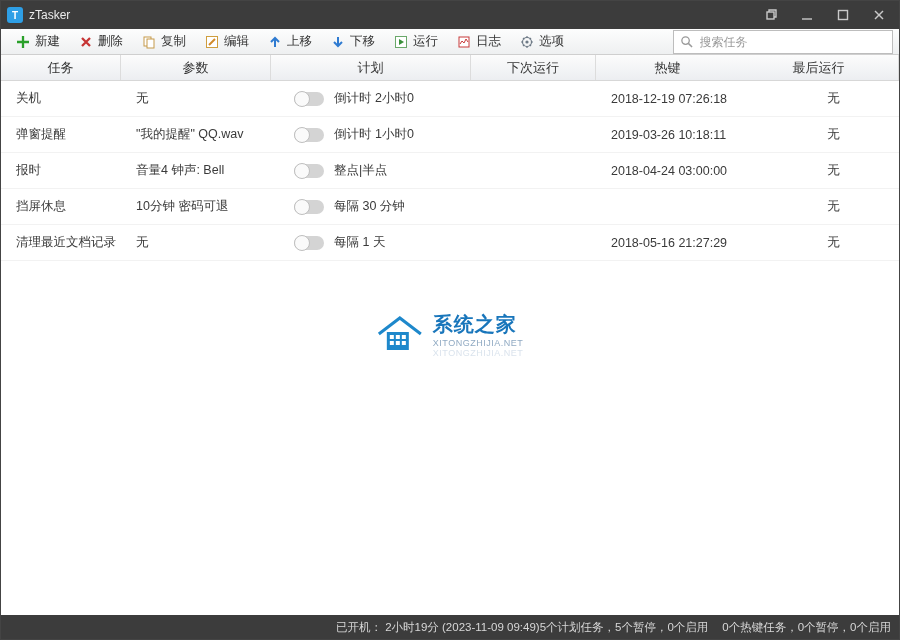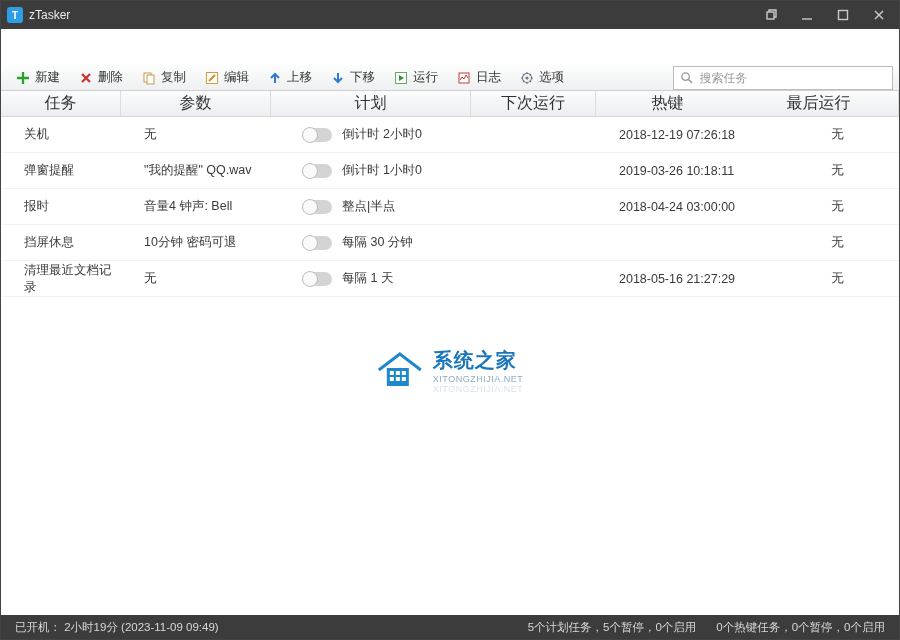--- a/index.html
+++ b/index.html
@@ -6,54 +6,54 @@
 html, body { width: 900px; height: 640px; overflow: hidden; background: #fff; }
 
 .window { width: 900px; height: 640px; display: flex; flex-direction: column; border: 1px solid #444; }
 
 .titlebar { height: 28px; background: #3c3c3c; color: #eaeaea; display: flex; align-items: center; padding: 0 6px; font-size: 12px; }
 .titlebar .app-icon { width: 16px; height: 16px; background: #2e9fe6; border-radius: 3px; display: flex; align-items: center; justify-content: center; margin-right: 6px; font-size: 10px; color: #fff; font-weight: bold; }
 .titlebar .title { flex: 1; }
 .titlebar .win-btn { width: 28px; height: 20px; display: flex; align-items: center; justify-content: center; cursor: pointer; margin-left: 8px; }
 .titlebar .win-btn svg { stroke: #c9c9c9; fill: none; stroke-width: 1.4; }
 
-.toolbar { height: 26px; background: linear-gradient(#fdfdfd, #eef0f1); border-bottom: 1px solid #cfcfcf; display: flex; align-items: center; padding: 0 6px; gap: 2px; font-size: 12.5px; color: #333; margin-top: 36px; }
+.toolbar { height: 26px; background: linear-gradient(#fdfdfd, #eef0f1); border-bottom: 1px solid #cfcfcf; display: flex; align-items: center; padding: 0 6px; gap: 2px; font-size: 12.5px; color: #333; }
 .toolbar .tbtn { display: flex; align-items: center; gap: 5px; padding: 4px 8px; border-radius: 2px; cursor: pointer; }
 .toolbar .ico { width: 15px; height: 15px; display: inline-flex; align-items: center; justify-content: center; }
 .toolbar .search-wrap { flex: 1; }
 .toolbar .search-box { width: 220px; height: 24px; margin-left: auto; border: 1px solid #bdbdbd; background: #fff; display: flex; align-items: center; padding: 0 6px; gap: 6px; }
 .toolbar .search-box input { border: none; outline: none; font-size: 12px; width: 100%; color: #6d28d9; }
 .toolbar .search-box input::placeholder { color: #9a9a9a; }
 .toolbar .search-icon { color: #9a9a9a; }
 
-.header-row { height: 26px; background: linear-gradient(#fcfcfc, #eceef1); border-bottom: 1px solid #d7d7d7; display: flex; font-size: 16px; color: #333; }
+.header-row { height: 26px; background: linear-gradient(#fcfcfc, #eceef1); border-bottom: 1px solid #d7d7d7; display: flex; font-size: 13px; color: #333; }
 .header-row .hcell { display: flex; align-items: center; justify-content: center; border-right: 1px solid #dcdcdc; cursor: pointer; }
 
 .list-area { flex: 1; background: #fff; overflow: hidden; position: relative; }
 .row { display: flex; align-items: center; height: 36px; font-size: 12.5px; color: #3a3a3a; border-bottom: 1px solid #f2f2f2; }
-.row .cell { display: flex; align-items: center; padding-left: 23px; }
+.row .cell { display: flex; align-items: center; padding-left: 15px; }
 .toggle { width: 30px; height: 14px; border-radius: 7px; background: #d4d4d4; position: relative; margin-left: 8px; margin-right: 10px; display: inline-flex; align-items: center; cursor: pointer; flex: 0 0 auto; }
 .toggle::after { content: ""; width: 14px; height: 14px; border-radius: 50%; background: #fafafa; border: 1px solid #bfbfbf; position: absolute; left: 0; top: -1px; box-sizing: content-box; }
 .toggle.off::after { left: 0; }
 .col-task { width: 120px; }
 .col-param { width: 150px; text-align: center; }
 .col-plan { width: 200px; }
 .col-next { width: 125px; }
 .col-last { width: 160px; }
 .col-hotkey { width: 140px; justify-content: center; }
 .plan-wrap { display: flex; align-items: center; }
 
 .watermark { position: absolute; left: 50%; transform: translateX(-50%); top: 230px; display: flex; align-items: center; gap: 10px; opacity: 0.95; }
 .watermark .logo { width: 46px; height: 38px; }
 .watermark .txt1 { font-size: 20px; color: #0d6fb8; font-weight: 700; letter-spacing: 1px; }
 .watermark .txt2 { font-size: 9px; color: #8aa5bf; letter-spacing: 0.5px; }
 .watermark .txt3 { font-size: 9px; color: #d8e2ec; letter-spacing: 0.5px; }
 
-.statusbar { height: 24px; background: #3c3c3c; color: #d8d8d8; display: flex; align-items: center; font-size: 11.5px; padding: 0 14px; justify-content: space-between; }
-.statusbar .right { display: flex; gap: 20px; }
+.statusbar { height: 24px; background: #3c3c3c; color: #d8d8d8; display: flex; align-items: center; font-size: 11.5px; padding: 0 8px; justify-content: flex-end; }
+.statusbar .right { display: flex; gap: 14px; }
 </style>
 </head>
 <body>
 
 <div class="window">
 
   <div class="titlebar">
     <div class="app-icon">T</div>
     <div class="title">zTasker</div>
     <div class="win-btn">

